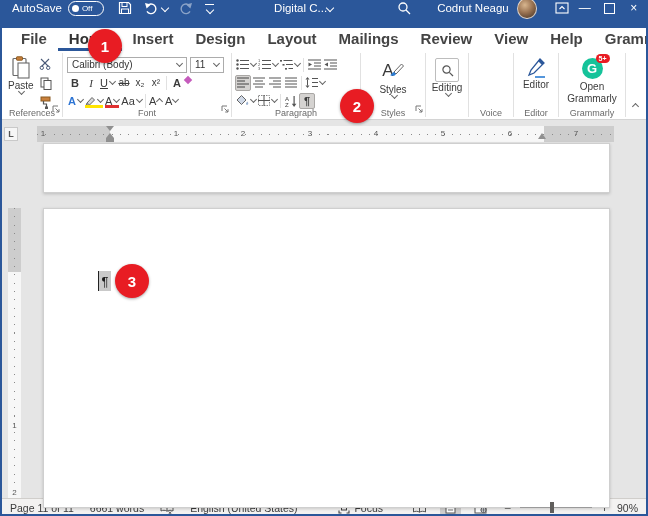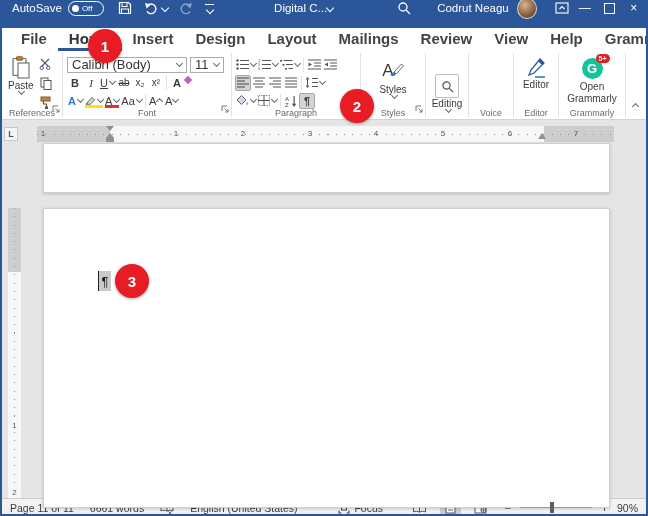--- a/index.html
+++ b/index.html
@@ -32,21 +32,21 @@
   .rsep{width:1px;background:#e1e1e1;margin:2px 0;}
   .glabel{position:absolute;bottom:1px;left:0;right:0;text-align:center;font-size:9px;color:#6a6a6a;}
   .dlg{position:absolute;right:2px;bottom:2px;}
   .rrow{display:flex;align-items:center;height:17px;margin:0 0 1px 0;}
   .rbtn{height:16px;min-width:16px;display:flex;align-items:center;justify-content:center;font-size:11px;color:#3b3b3b;padding:0 1px;box-sizing:border-box;border-radius:2px;}
   .rbtn.pressed{background:#d5d3d1;border:1px solid #a9a7a5;}
   .cv{width:4px;height:4px;border:solid #666;border-width:0 1px 1px 0;transform:rotate(45deg);display:inline-block;margin-left:2px;margin-top:-2px;}
   .cv.up{transform:rotate(-135deg);margin-top:2px;}
   .vsep{width:1px;height:14px;background:#e1e1e1;margin:0 2px;}
   .bigbtn{display:flex;flex-direction:column;align-items:center;font-size:10px;color:#3b3b3b;}
-  .combo{height:16px;border:1px solid #acacac;font-size:13px;display:flex;align-items:center;padding:0 4px;background:#fff;color:#333;box-sizing:border-box;white-space:nowrap;}
+  .combo{height:16px;border:1px solid #acacac;font-size:10px;display:flex;align-items:center;padding:0 4px;background:#fff;color:#333;box-sizing:border-box;white-space:nowrap;}
   .combo .cv{margin-left:auto;}
   .eff-a{color:#2e75d4;font-weight:bold;}
   .u-line{text-decoration:underline;}
   .strike{text-decoration:line-through;}
   .clr-a{position:relative;font-weight:bold;}
   .eraser{position:absolute;right:-6px;top:2px;width:6px;height:6px;background:#c55bbc;transform:rotate(45deg);}
   .bar{position:absolute;left:1px;right:1px;bottom:1px;height:3px;}
   .rel{position:relative;}
   .gbadge{position:absolute;top:-4px;right:-7px;background:#e81c23;color:#fff;border-radius:7px;font-size:7px;padding:1px 3px;font-weight:bold;}
   .g-circle{width:21px;height:21px;border-radius:50%;background:#15c39a;color:#fff;font-weight:bold;font-size:13px;display:flex;align-items:center;justify-content:center;}
@@ -438,21 +438,21 @@
       <span class="dlg">
         <svg width="8" height="8" viewBox="0 0 8 8">
             <path d="M1 6 V1 H6" fill="none" stroke="#777"></path>
             <path d="M3.5 3.5 L7 7 M7 4.2 V7 H4.2" fill="none" stroke="#777"></path>
           </svg>
       </span>
     </div>
     <div class="rsep"></div>
 
     <div class="rgroup" style="width:42px">
-      <div class="bigbtn" style="margin-top:18px">
+      <div class="bigbtn" style="margin-top:2px">
         <span style="width:22px;height:22px;border:1px solid #bdbdbd;border-radius:2px;display:flex;align-items:center;justify-content:center">
           <svg width="13" height="13" viewBox="0 0 13 13">
               <circle cx="5.5" cy="5.5" r="3.6" fill="none" stroke="#555" stroke-width="1.2"></circle>
               <line x1="8.3" y1="8.3" x2="12" y2="12" stroke="#555" stroke-width="1.2"></line>
             </svg>
         </span>
         <span>Editing</span>
         <i class="cv"></i>
       </div>
     </div>

